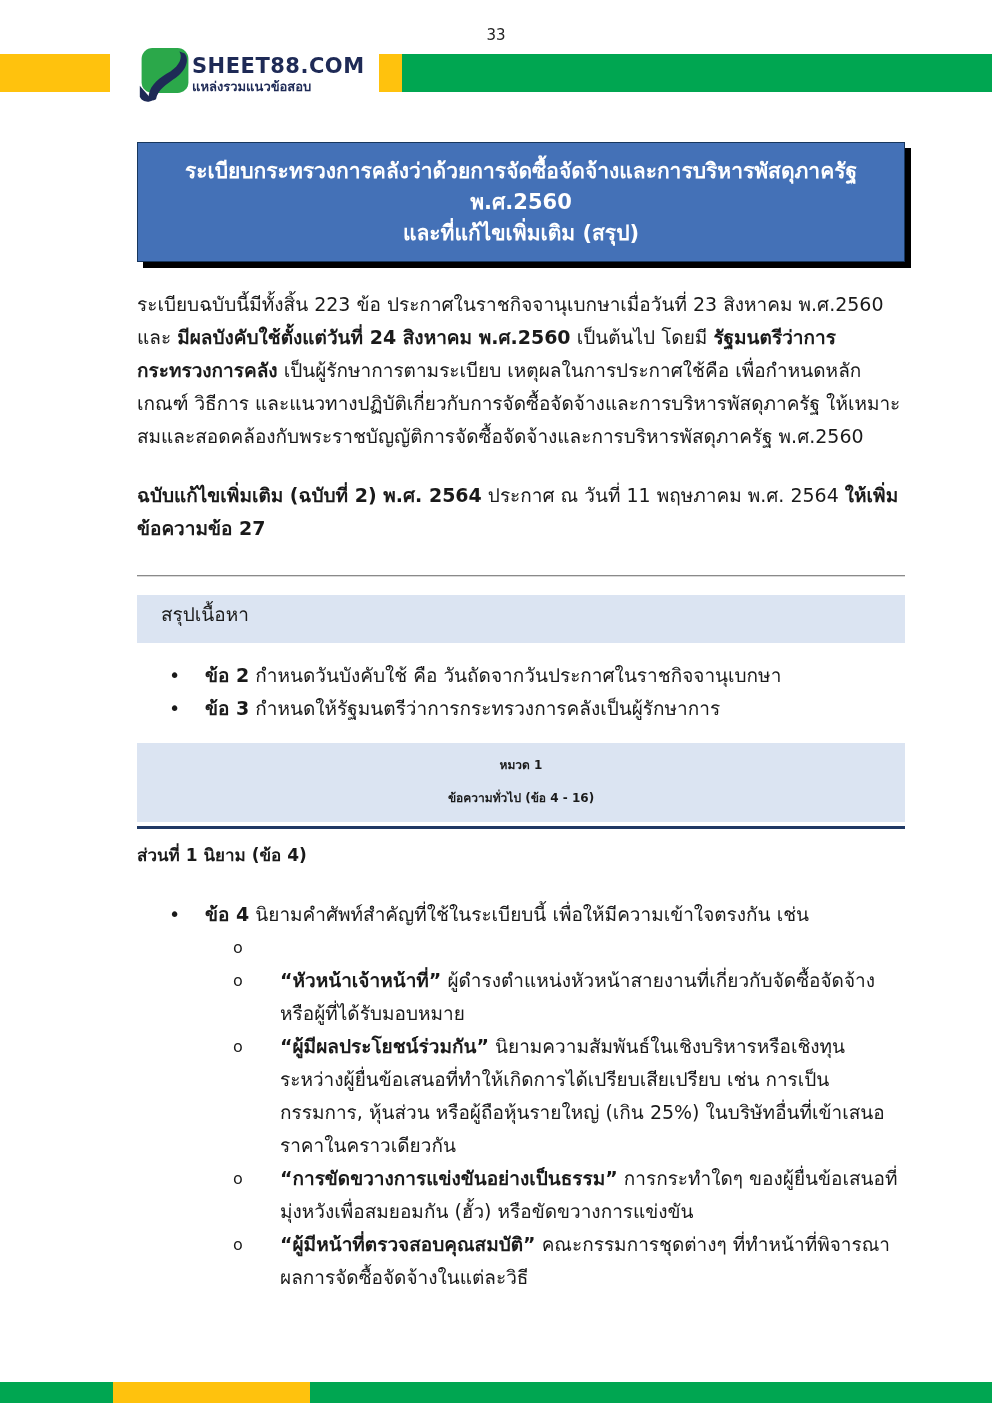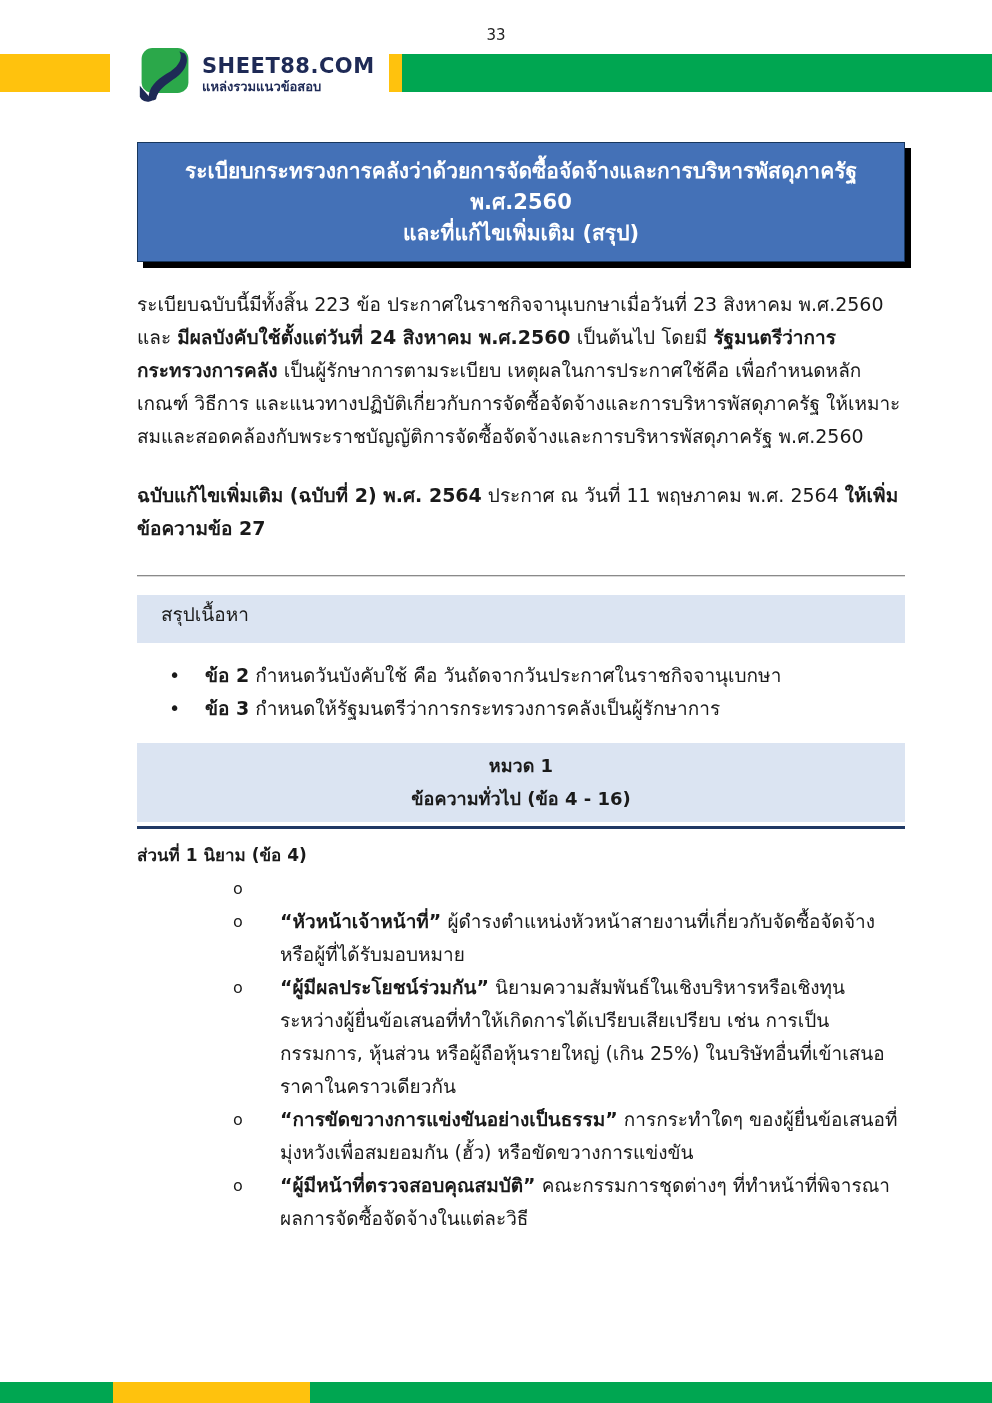--- a/index.html
+++ b/index.html
@@ -10,21 +10,21 @@
     color:#1a1a1a;
   }
   .page-number { text-align:center; padding-top:26px; font-size:15px; color:#222; height:42px; }
 
   
   .header { position:relative; height:58px; margin-top:6px; }
   .bar { position:absolute; top:6px; height:38px; }
   .bar-yellow-left  { left:0;   width:110px; background:var(--yellow); }
   .bar-yellow-mid   { left:337px; width:65px;  background:var(--yellow); }
   .bar-green-right  { left:402px; width:590px; background:var(--green); }
-  .logo { position:absolute; left:138px; top:0; display:flex; align-items:center; gap:10px; background:#fff; padding:0 14px 0 0; }
+  .logo { position:absolute; left:138px; top:0; display:flex; align-items:center; background:#fff; padding:0 14px 0 0; }
   .logo-icon { width:54px; height:54px; }
   .logo-text { display:flex; flex-direction:column; line-height:1.1; }
   .logo-brand   { font-size:21px; font-weight:bold; color:#1e2a56; letter-spacing:.5px; }
   .logo-tagline { font-size:13px; font-weight:bold; color:#1e2a56; margin-top:2px; }
 
   
   .content { width:768px; margin-left:137px; }
 
   .title-banner {
     margin-top:36px; background:var(--banner-blue); border:1px solid #17365d;
@@ -44,21 +44,21 @@
   }
 
   ul.blist { list-style:none; margin-top:16px; }
   ul.blist > li { display:flex; font-size:19px; line-height:33px; }
   ul.blist > li .marker { width:36px; padding-left:32px; flex:0 0 68px; }
   ul.blist > li .marker.disc::before { content:"•"; font-size:19px; }
   .b { font-weight:bold; }
 
   .chapter-banner {
     margin-top:18px; background:var(--light-blue); text-align:center;
-    font-weight:bold; font-size:18px; line-height:33px; padding:6px 0 7px 0;
+    font-weight:bold; font-size:12px; line-height:33px; padding:6px 0 7px 0;
   }
   .chapter-underline { height:3px; background:#1f3864; margin-top:4px; }
 
   .section-heading { margin-top:10px; font-size:17px; font-weight:bold; line-height:33px; }
 
   ul.deflist { list-style:none; margin-top:0; }
   ul.deflist > li { display:flex; font-size:19px; line-height:33px; }
   ul.deflist > li .marker { flex:0 0 143px; padding-left:96px; font-size:16px; }
 
   
@@ -116,20 +116,26 @@
   </ul>
 
   <div class="chapter-banner">
     <div>หมวด 1</div>
     <div>ข้อความทั่วไป (ข้อ 4 - 16)</div>
   </div>
   <div class="chapter-underline"></div>
 
   <div class="section-heading">ส่วนที่ 1 นิยาม (ข้อ 4)</div>
 
+  <ul class="blist" style="margin-top:26px">
+    <li>
+      <span class="marker disc"></span>
+      <div><span class="b">ข้อ 4</span><span> นิยามคำศัพท์สำคัญที่ใช้ในระเบียบนี้ เพื่อให้มีความเข้าใจตรงกัน เช่น</span></div>
+    </li>
+  </ul>
 
   <ul class="deflist">
     <li>
       <span class="marker">o</span>
     </li>
     <li>
       <span class="marker">o</span>
       <div><span class="b">“หัวหน้าเจ้าหน้าที่”</span><span> ผู้ดำรงตำแหน่งหัวหน้าสายงานที่เกี่ยวกับจัดซื้อจัดจ้าง หรือผู้ที่ได้รับมอบหมาย</span></div>
     </li>
     <li>

